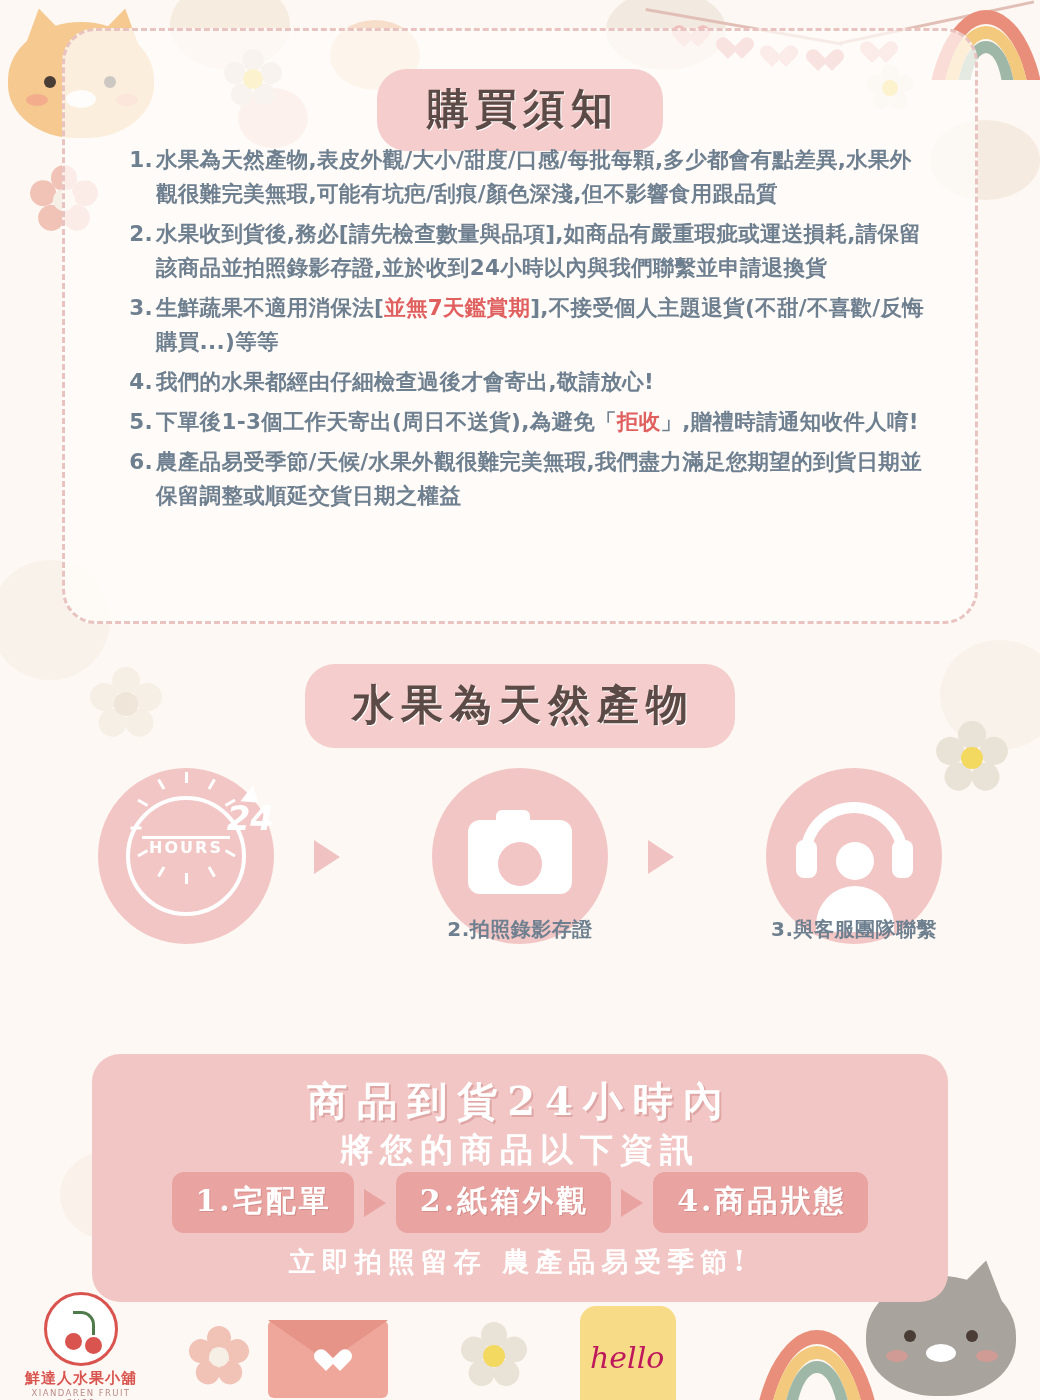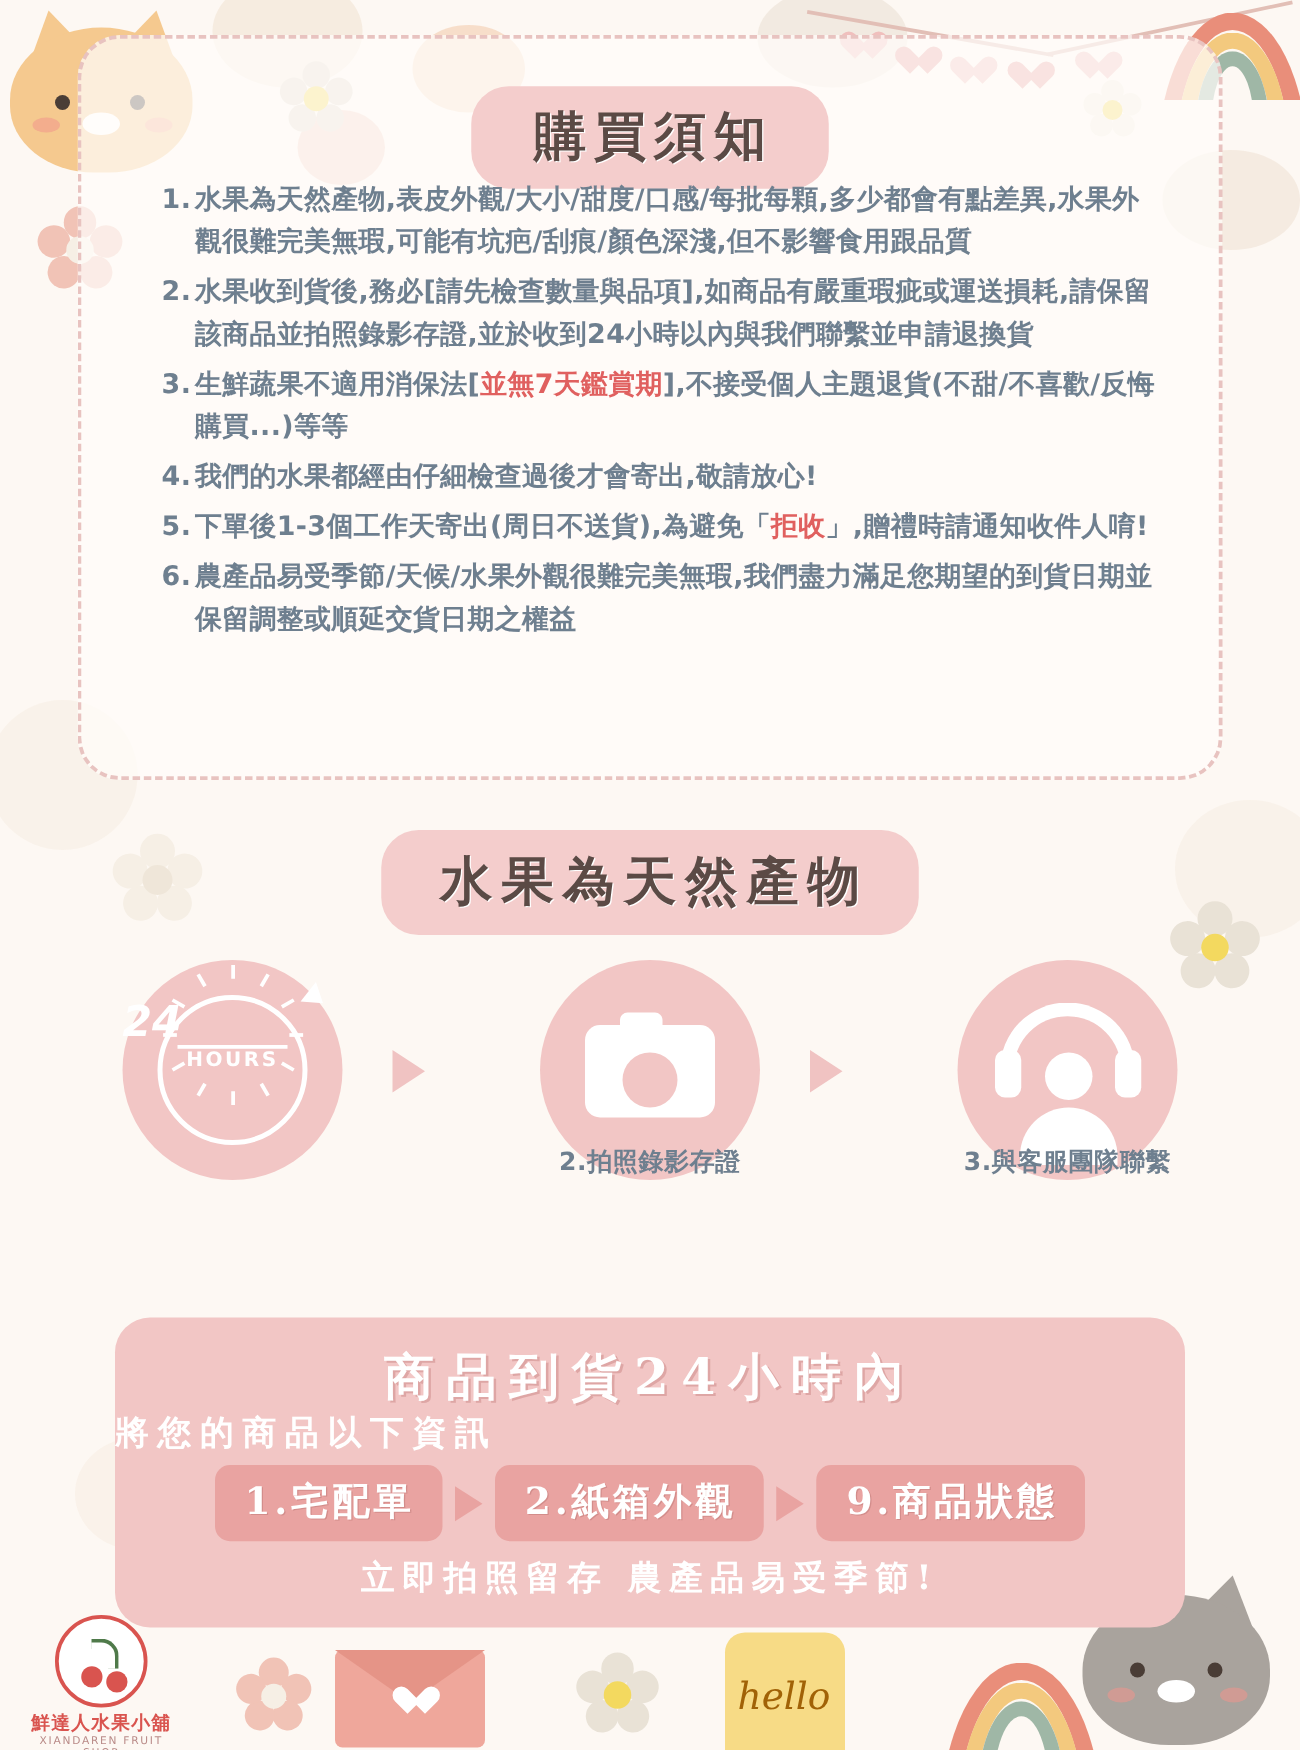--- a/index.html
+++ b/index.html
@@ -187,21 +187,21 @@
     width: 3px;
     height: 11px;
     margin-left: -1.5px;
     background: #fff;
     transform-origin: 1.5px 56px;
   }
   .clock-24 {
     position: absolute;
     left: 0; right: 0;
     top: 30px;
-    text-align: left;
+    text-align: right;
     color: #fff;
     font-size: 34px;
     font-weight: bold;
     font-style: italic;
     font-family: "DejaVu Sans", sans-serif;
   }
   .clock-hours {
     position: absolute;
     left: 0; right: 0;
     top: 70px;
@@ -320,22 +320,23 @@
     font-size: 40px;
     font-weight: bold;
     letter-spacing: 10px;
     font-family: "DejaVu Serif", serif;
     text-shadow: 2px 2px 0 rgba(205,140,138,.55);
   }
   .bp-sub {
     position: absolute;
     left: 0; right: 0;
     top: 74px;
+    text-align: center;
     color: #fff;
-    font-size: 27px;
+    font-size: 33px;
     font-weight: bold;
     letter-spacing: 7px;
     font-family: "DejaVu Sans", sans-serif;
   }
   .bp-chips {
     position: absolute;
     left: 0; right: 0;
     top: 118px;
     display: flex;
     justify-content: center;
@@ -562,21 +563,21 @@
     top: 1306px;
     width: 96px;
     height: 94px;
     background: #f7db86;
     border-radius: 16px 16px 0 0;
   }
   .phone .hello {
     position: absolute;
     left: 10px;
     top: 34px;
-    color: #a16207;
+    color: #be185d;
     font-size: 30px;
     font-style: italic;
     font-family: "DejaVu Serif", serif;
   }
 </style>
 </head>
 <body>
 
 <div class="page">
 
@@ -781,21 +782,21 @@
   </div>
 
   <div class="bottom-panel">
     <div class="bp-head">商品到貨24小時內</div>
     <div class="bp-sub">將您的商品以下資訊</div>
     <div class="bp-chips">
       <div class="chip">1.宅配單</div>
       <div class="chip-arrow"></div>
       <div class="chip">2.紙箱外觀</div>
       <div class="chip-arrow"></div>
-      <div class="chip">9.商品狀態</div>
+      <div class="chip">4.商品狀態</div>
     </div>
     <div class="bp-foot">立即拍照留存 農產品易受季節!</div>
   </div>
 
   <div class="logo">
     <div class="logo-circle">
       <div class="cherry-stem"></div>
       <div class="cherry-a"></div>
       <div class="cherry-b"></div>
     </div>

